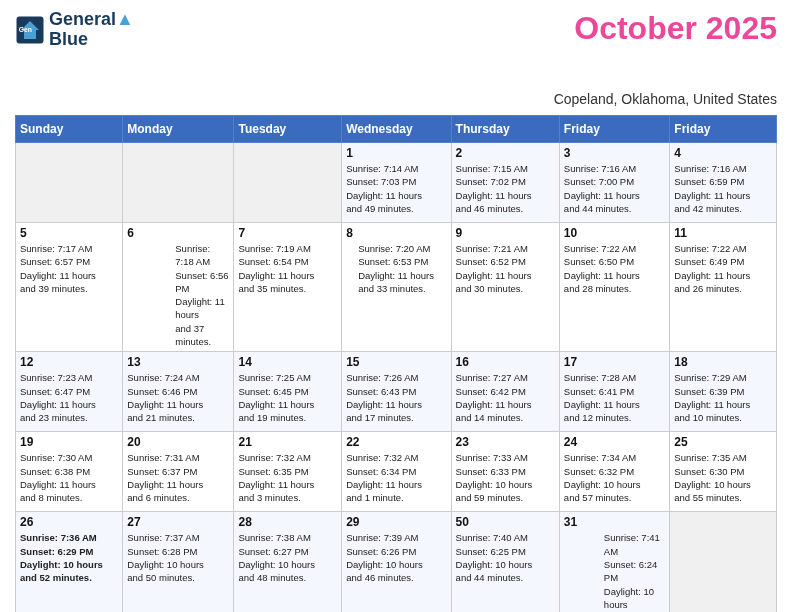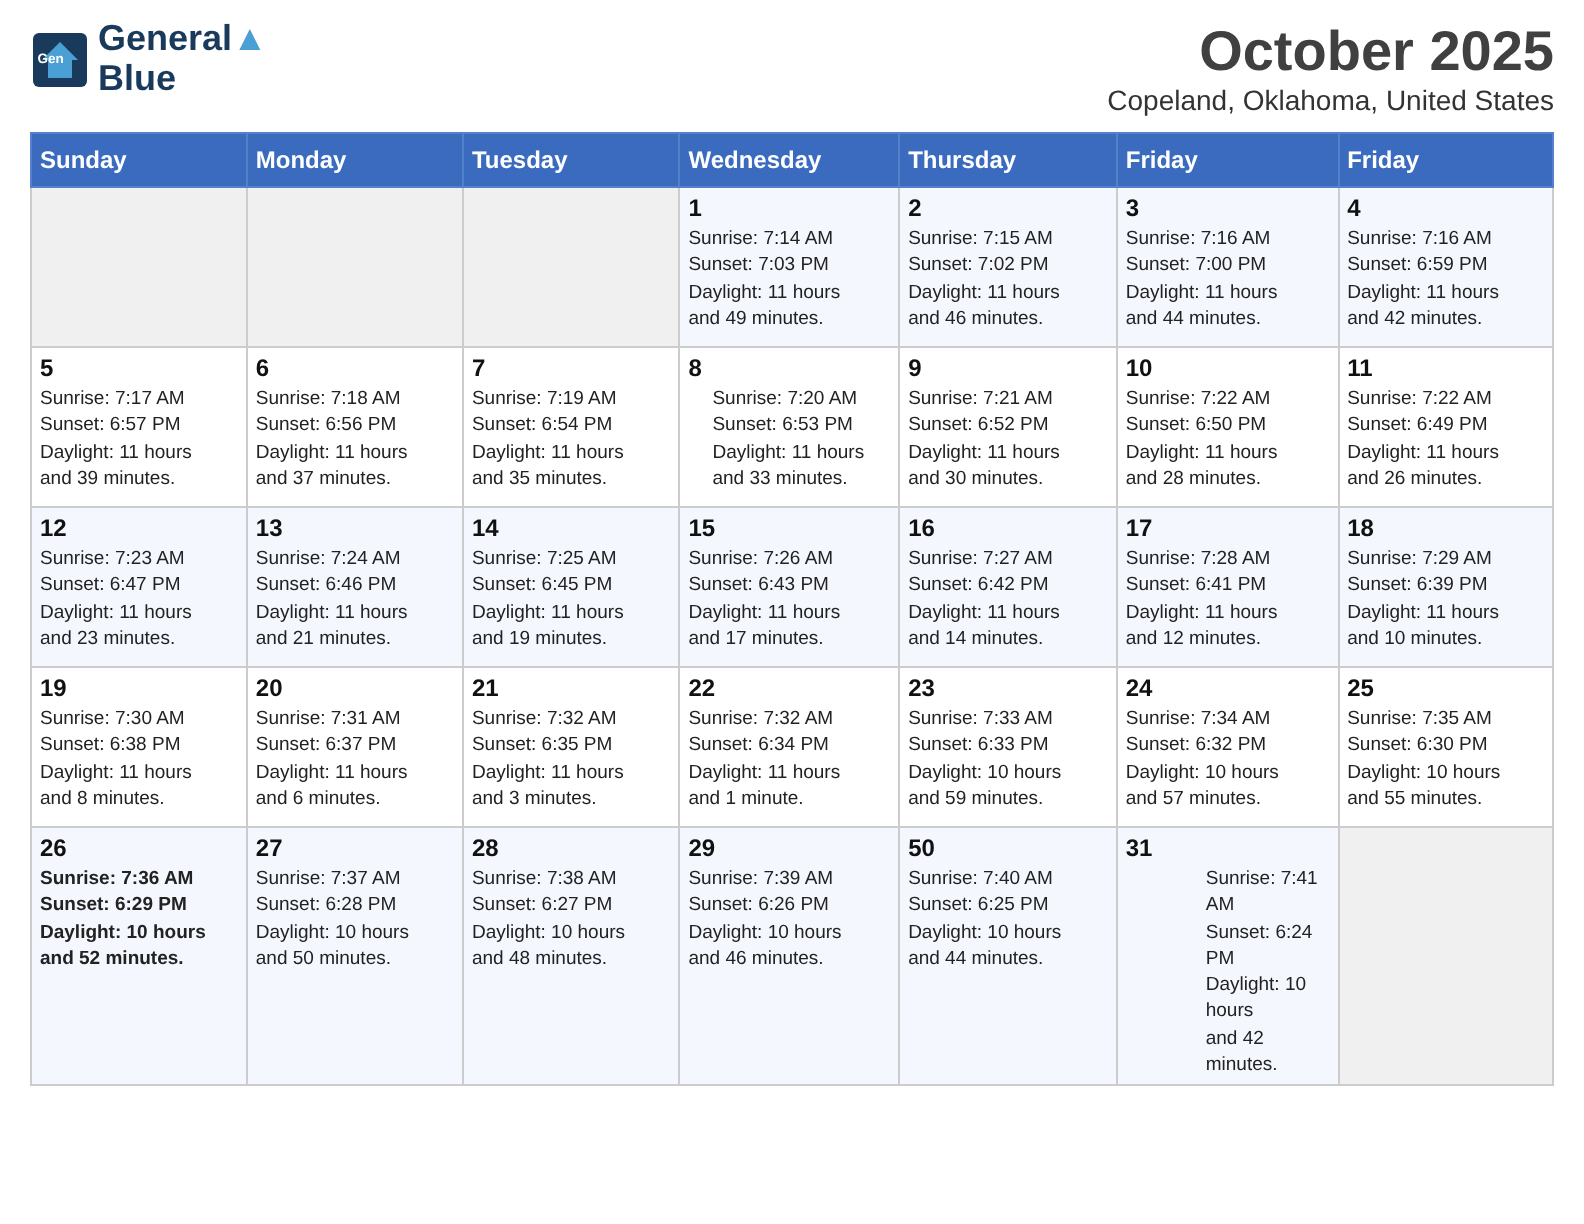--- a/index.html
+++ b/index.html
@@ -35,27 +35,28 @@
     }
     .logo-icon {
       width: 30px;
       height: 30px;
       margin-right: 4px;
     }
     .title-block {
       text-align: right;
     }
     .month-title {
-      font-size: 28px;
+      font-size: 32px;
       font-weight: bold;
-      color: #404040;
+      color: #ec4899;
     }
     .location {
       font-size: 14px;
       color: #333;
+      margin-top: 44px;
     }
     .calendar {
       width: 100%;
       border-collapse: collapse;
       border: 1px solid #ccc;
     }
     .calendar th {
       background: #3a6bbf;
       color: #fff;
       font-size: 12px;
@@ -167,21 +168,21 @@
         <tr>
           <td>
             <div class="day-number">5</div>
             <div class="day-info" style="white-space: pre-line;">Sunrise: 7:17 AM
 Sunset: 6:57 PM
 Daylight: 11 hours
 and 39 minutes.</div>
           </td>
           <td>
             <div class="day-number">6</div>
-            <div class="day-info" style="white-space: pre-line;">Sunrise: 7:18 AM
+            <div class="day-info" style="white-space: pre-line; margin-left: 48px;">Sunrise: 7:18 AM
 Sunset: 6:56 PM
 Daylight: 11 hours
 and 37 minutes.</div>
           </td>
           <td>
             <div class="day-number">7</div>
             <div class="day-info" style="white-space: pre-line;">Sunrise: 7:19 AM
 Sunset: 6:54 PM
 Daylight: 11 hours
 and 35 minutes.</div>

